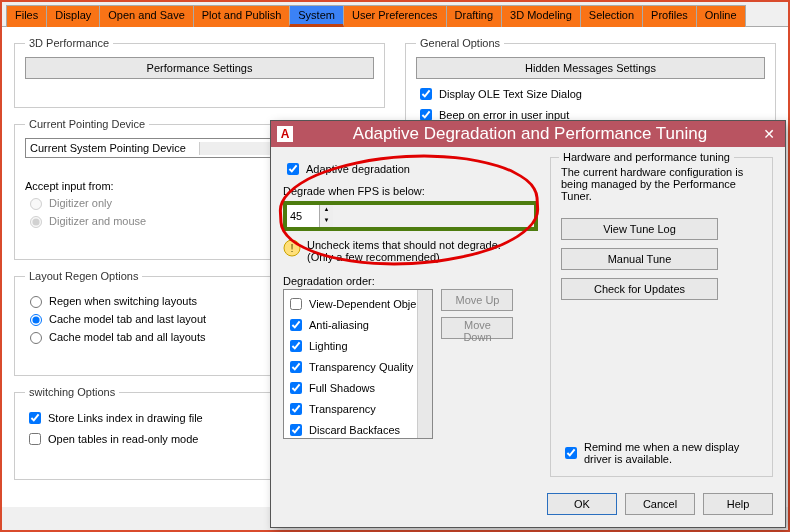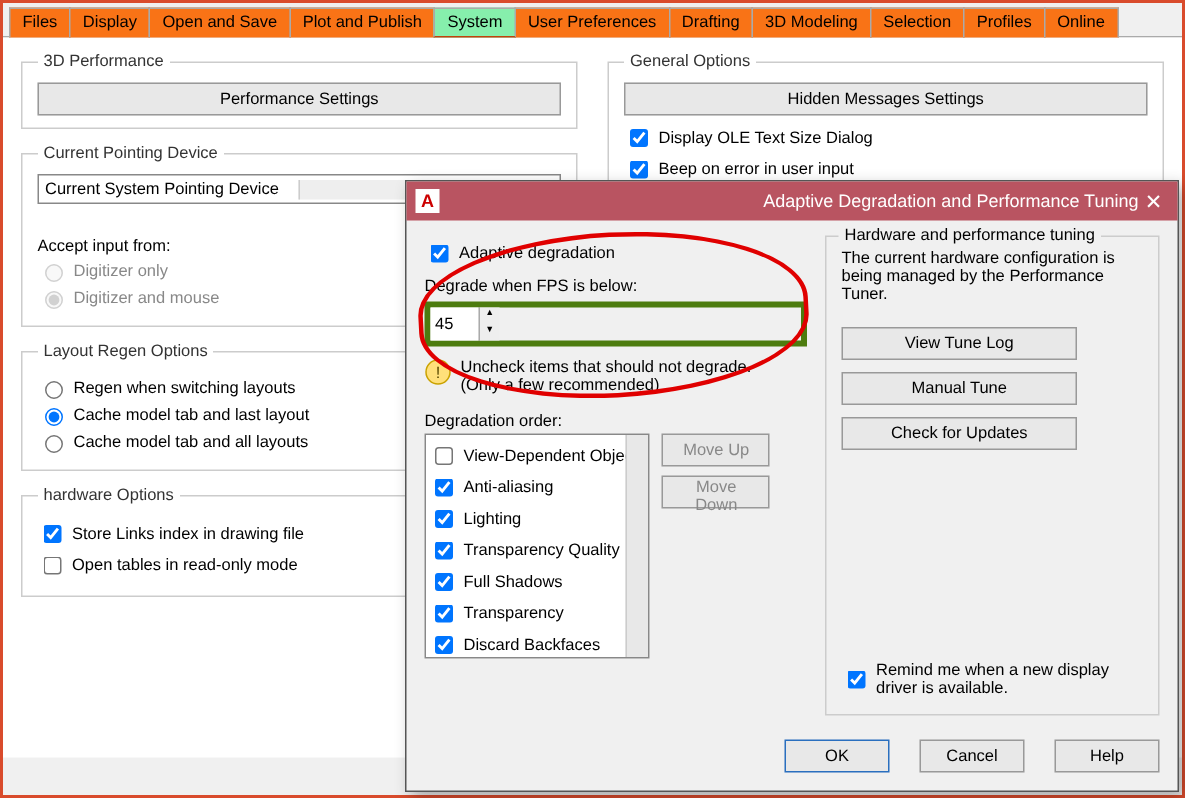--- a/index.html
+++ b/index.html
@@ -1,57 +1,57 @@
 <!DOCTYPE html>
 <html><head>
 <meta charset="utf-8">
 <style>
 * { box-sizing: border-box; font-family: "Segoe UI", Tahoma, sans-serif; font-size: 11px; }
 body { margin: 0; background: #fff; width: 790px; height: 532px; overflow: hidden; position: relative; }
 .main-border { border: 2px solid #d94b2c; width: 790px; height: 532px; position: relative; background: #f0f0f0; }
 .tabs { display: flex; padding: 2px 4px 0 4px; background: #f0f0f0; border-bottom: 1px solid #aaa; }
 .tab { padding: 3px 8px; border: 1px solid #aaa; border-bottom: none; background: #f97316; margin-right: -1px; cursor: pointer; position: relative; top: 1px; }
-.tab.active { background: #86efac; border-bottom: 1px solid #c2410c; z-index: 2; }
+.tab.active { background: #3b82f6; border-bottom: 3px solid #c2410c; z-index: 2; }
 .panel-body { background: #fff; padding: 10px 12px; display: flex; gap: 20px; height: 480px; }
 .col { flex: 1; display: flex; flex-direction: column; gap: 10px; }
-fieldset { border: 1px solid #ccc; padding: 8px 10px 8px 10px; margin: 0; }
+fieldset { border: 1px solid #ccc; padding: 8px 10px 28px 10px; margin: 0; }
 legend { padding: 0 4px; color: #333; }
 .wide-btn { width: 100%; height: 22px; background: #e8e8e8; border: 1px solid #999; cursor: pointer; }
 .combo { display: flex; border: 1px solid #888; background: #fff; height: 20px; align-items: center; }
 .combo span { flex: 1; padding: 0 4px; }
 .combo .dd { width: 16px; text-align: center; border-left: 1px solid #ccc; background: #eee; }
 .row { display: flex; align-items: center; gap: 4px; margin: 3px 0; }
 .radio, .check { width: 12px; height: 12px; flex-shrink: 0; }
 label.disabled { color: #888; }
 
 
 .modal { position: absolute; left: 270px; top: 120px; width: 516px; height: 408px; background: #f0f0f0; border: 1px solid #555; box-shadow: 4px 4px 10px rgba(0,0,0,0.3); }
 .modal-title { background: #b95461; color: #fff; display: flex; align-items: center; height: 26px; padding: 0 6px; }
 .modal-title .ticon { width: 16px; height: 16px; background: #fff; color: #c00; font-weight: bold; text-align: center; line-height: 16px; margin-right: 8px; font-size: 12px; }
-.modal-title .ttxt { flex: 1; text-align: right; font-size: 12px; }
+.modal-title .ttxt { flex: 1; text-align: center; font-size: 17px; }
 .modal-title .close { width: 20px; text-align: center; cursor: pointer; font-size: 14px; }
 .modal-body { padding: 10px 12px; display: flex; gap: 12px; height: 340px; }
 .mcol { display: flex; flex-direction: column; }
 .mcol.left { width: 255px; }
 .mcol.right { flex: 1; }
 .spin { display: inline-flex; border: 4px solid #4d7c0f; height: 30px; }
 .spin input { width: 32px; border: none; padding: 0 3px; outline: none; }
 .spin .arrows { display: flex; flex-direction: column; width: 14px; border-left: 1px solid #aaa; }
 .spin .arrows div { flex: 1; font-size: 6px; text-align: center; line-height: 9px; background: #eee; cursor: pointer; }
 .tip { display: flex; gap: 6px; margin: 8px 0 10px 0; }
 .bulb-icon { width: 18px; height: 18px; flex-shrink: 0; }
 .listbox { border: 1px solid #888; background: #fff; height: 150px; overflow-y: hidden; padding: 2px; position: relative; }
 .listbox .sb { position: absolute; right: 0; top: 0; bottom: 0; width: 15px; background: #e8e8e8; border-left: 1px solid #ccc; }
 .order-wrap { display: flex; gap: 8px; }
 .order-btns { display: flex; flex-direction: column; gap: 6px; }
 .order-btns button { width: 72px; height: 22px; background: #e8e8e8; border: 1px solid #999; color: #888; cursor: default; }
 .grpbox { border: 1px solid #ccc; padding: 8px 10px 6px 10px; height: 100%; position: relative; }
 .grp-title { position: absolute; top: -7px; left: 8px; background: #f0f0f0; padding: 0 4px; }
 .rbtn { width: 157px; height: 22px; background: #e8e8e8; border: 1px solid #999; cursor: pointer; margin: 4px 0; }
-.modal-footer { display: flex; justify-content: flex-end; gap: 20px; padding: 6px 12px; }
+.modal-footer { display: flex; justify-content: flex-end; gap: 8px; padding: 6px 12px; }
 .modal-footer button { width: 70px; height: 22px; background: #e8e8e8; border: 1px solid #999; cursor: pointer; }
 .modal-footer button.primary { border: 1px solid #2a6fbf; }
 
 .annot { position: absolute; left: 8px; top: 34px; width: 260px; height: 110px; border: 3px solid #e00000; border-radius: 50% / 45%; pointer-events: none; transform: rotate(-3deg); }
 </style>
 </head>
 <body>
 
 <div class="main-border">
   <div class="tabs" id="tabstrip">
@@ -102,21 +102,21 @@
             <input type="radio" name="rg" class="radio" checked="" style="">
             <label>Cache model tab and last layout</label>
           </div>
         <div class="row">
             <input type="radio" name="rg" class="radio" style="">
             <label>Cache model tab and all layouts</label>
           </div>
       </fieldset>
 
       <fieldset>
-        <legend>hardware Options</legend>
+        <legend>switching Options</legend>
         <div class="row">
             <input type="checkbox" class="check" checked="" style="">
             <label>Store Links index in drawing file</label>
           </div>
         <div class="row">
             <input type="checkbox" class="check" style="">
             <label>Open tables in read-only mode</label>
           </div>
       </fieldset>
 

